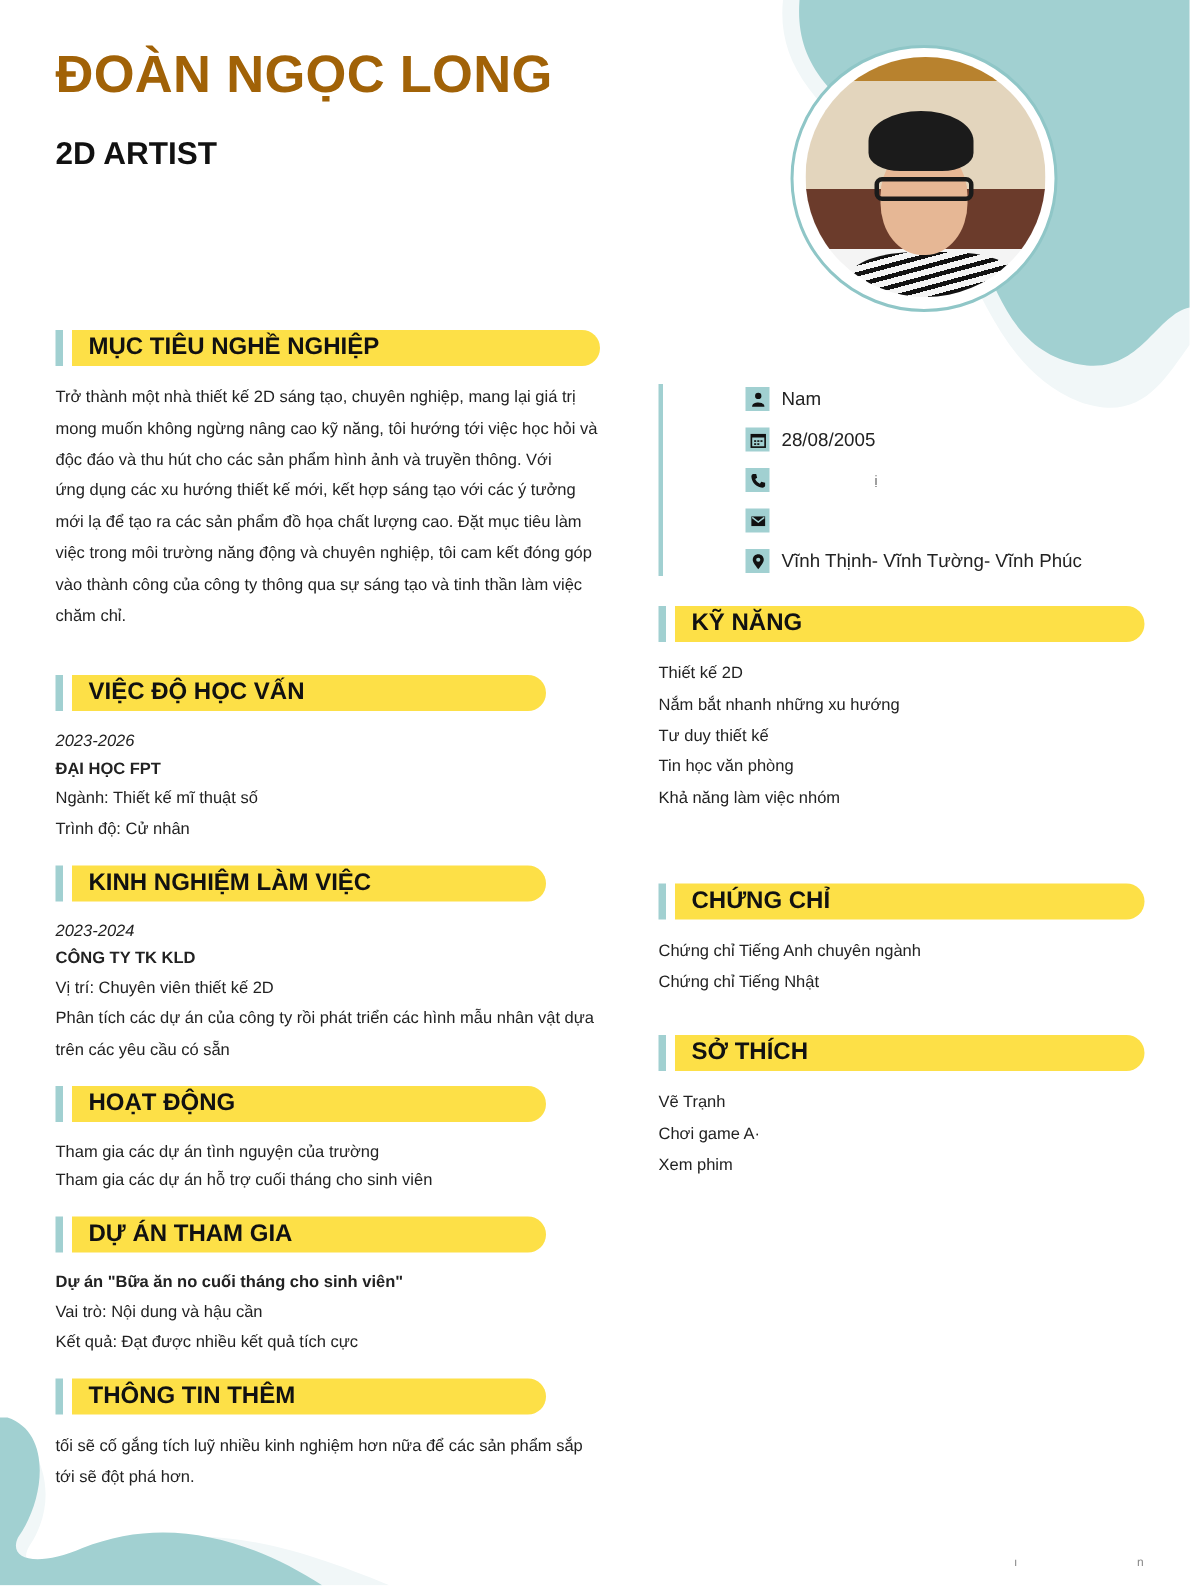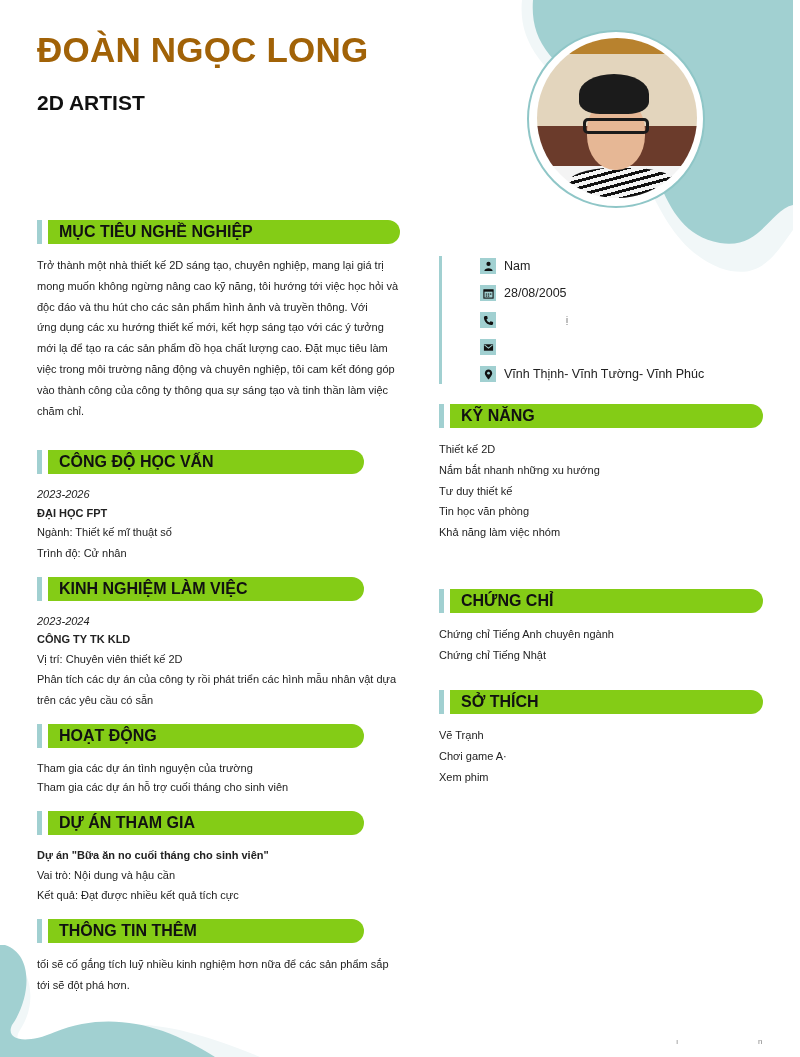--- a/index.html
+++ b/index.html
@@ -18,30 +18,30 @@
       background: radial-gradient(circle at 50% 55%, #f2d3b8 0 18%, transparent 19%),
                   linear-gradient(180deg, #b8822e 0 10%, #e3d5bd 10% 55%, #6b3b2b 55% 80%, #f4f4f4 80% 100%); }
     .photo .hair { position: absolute; left: 42px; top: 36px; width: 70px; height: 40px; background: #1b1b1b; border-radius: 50% 50% 30% 30%; }
     .photo .face { position: absolute; left: 50px; top: 60px; width: 58px; height: 72px; background: #e6b795; border-radius: 45% 45% 48% 48%; }
     .photo .glasses { position: absolute; left: 46px; top: 80px; width: 66px; height: 16px; border: 3px solid #1a1a1a; border-radius: 5px; }
     .photo .shirt { position: absolute; left: 30px; top: 130px; width: 110px; height: 40px;
       background: repeating-linear-gradient(165deg, #111 0 3px, #f4f4f4 3px 7px); border-radius: 40% 40% 0 0; }
 
     .heading { position: absolute; height: 24px; display: flex; align-items: center; }
     .heading .bar { width: 5px; height: 24px; background: #a1d0d1; margin-right: 6px; }
-    .heading .fill { height: 24px; background: #84cc16; border-radius: 0 12px 12px 0; display: flex; align-items: center; padding-left: 11px;
+    .heading .fill { height: 24px; background: #fde047; border-radius: 0 12px 12px 0; display: flex; align-items: center; padding-left: 11px;
       font-size: 16px; font-weight: 700; color: #111; }
 
     .para { position: absolute; font-size: 11px; line-height: 20.8px; color: #222; }
     .line { position: absolute; font-size: 11px; color: #222; white-space: nowrap; }
     .italic { font-style: italic; }
     .bold { font-weight: 700; }
 
     .contact-bar { position: absolute; left: 439px; top: 256px; width: 3px; height: 128px; background: #a1d0d1; }
-    .contact-row { position: absolute; left: 432px; height: 16px; display: flex; align-items: center; padding-left: 48px; }
+    .contact-row { position: absolute; left: 449px; height: 16px; display: flex; align-items: center; padding-left: 48px; }
     .contact-row .ic { width: 16px; height: 16px; background: #a1d0d1; display: flex; align-items: center; justify-content: center; margin-right: 8px; }
     .contact-row .ic svg { width: 11px; height: 11px; }
     .contact-row .txt { font-size: 12.5px; color: #222; }
 
     .mark { position: absolute; font-size: 8px; color: #888; }
   </style>
 </head>
 <body>
 
 <svg class="deco deco-top" viewBox="0 0 300 280">
@@ -74,21 +74,21 @@
   <div>độc đáo và thu hút cho các sản phẩm hình ảnh và truyền thông. Với</div>
   <div>ứng dụng các xu hướng thiết kế mới, kết hợp sáng tạo với các ý tưởng</div>
   <div>mới lạ để tạo ra các sản phẩm đồ họa chất lượng cao. Đặt mục tiêu làm</div>
   <div>việc trong môi trường năng động và chuyên nghiệp, tôi cam kết đóng góp</div>
   <div>vào thành công của công ty thông qua sự sáng tạo và tinh thần làm việc</div>
   <div>chăm chỉ.</div>
 </div>
 
 <div class="heading" style="left:37px; top:450px;">
   <div class="bar"></div>
-  <div class="fill" style="width:316px;">CÔNG ĐỘ HỌC VẤN</div>
+  <div class="fill" style="width:316px;">VIỆC ĐỘ HỌC VẤN</div>
 </div>
 <div class="line italic" style="left:37px; top:488px;">2023-2026</div>
 <div class="line bold" style="left:37px; top:507px;">ĐẠI HỌC FPT</div>
 <div class="line" style="left:37px; top:526px;">Ngành: Thiết kế mĩ thuật số</div>
 <div class="line" style="left:37px; top:547px;">Trình độ: Cử nhân</div>
 
 <div class="heading" style="left:37px; top:577px;">
   <div class="bar"></div>
   <div class="fill" style="width:316px;">KINH NGHIỆM LÀM VIỆC</div>
 </div>

